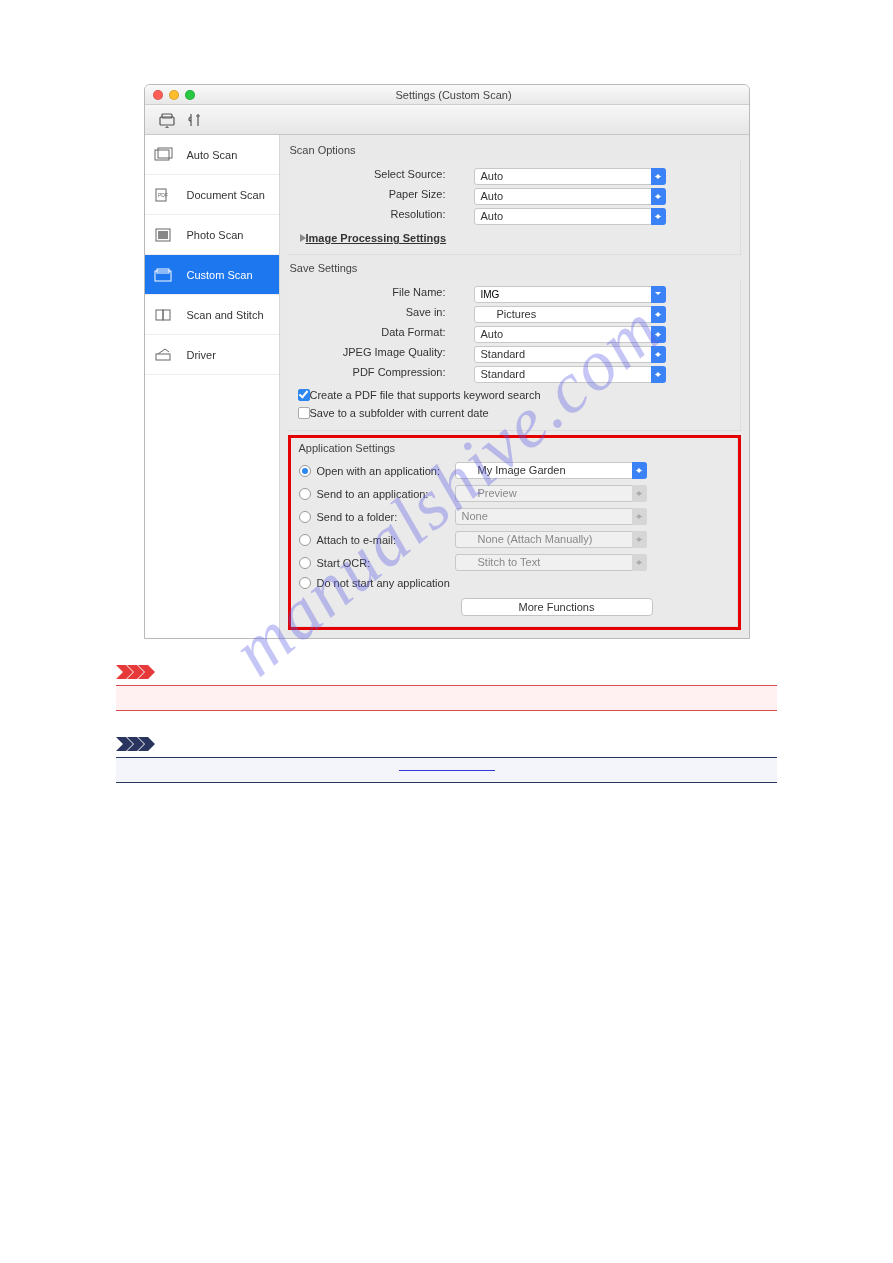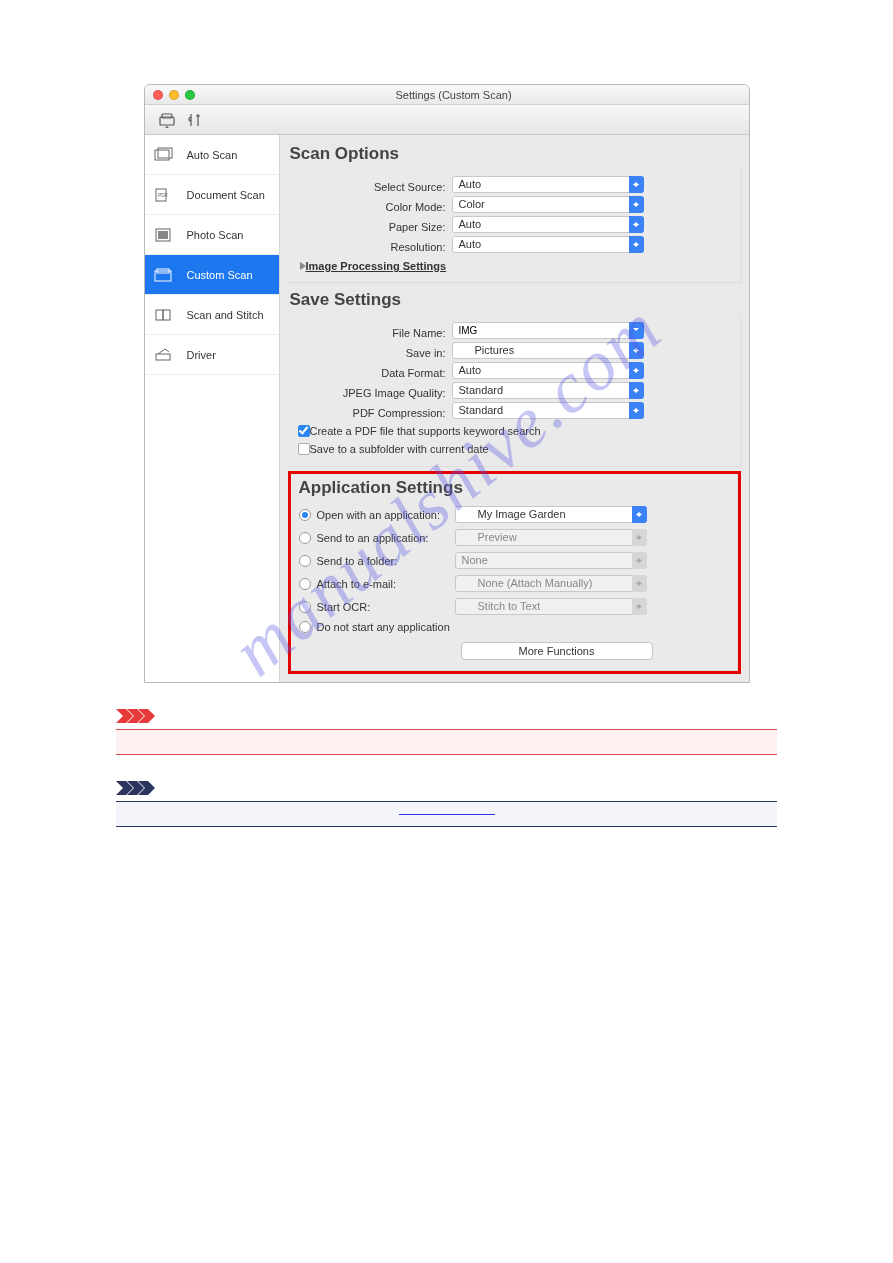--- a/index.html
+++ b/index.html
@@ -17,23 +17,23 @@
   .toolbar { height: 30px; background: linear-gradient(#f7f7f7, #e6e6e6); border-bottom: 1px solid #c8c8c8; display: flex; align-items: center; gap: 10px; padding-left: 14px; }
   .toolbar span svg { display: block; }
 
   .body { display: flex; background: #e9e9e9; }
   .sidebar { width: 135px; background: #fff; border-right: 1px solid #d6d6d6; }
   .sb-item { display: flex; align-items: center; gap: 12px; height: 40px; padding: 0 8px; border-bottom: 1px solid #eee; cursor: pointer; }
   .sb-item.active { background: #1d77ef; color: #fff; }
   .sb-icon { width: 22px; height: 18px; display: flex; align-items: center; justify-content: center; }
 
   .main { flex: 1; padding: 6px 8px 8px 8px; }
-  .section-title { font-size: 17px; font-weight: 700; color: #444; padding: 3px 0 5px 2px; }
+  .section-title { font-size: 11px; font-weight: 400; color: #444; padding: 3px 0 5px 2px; }
   .panel { background: #eaeaea; border-right: 1px solid #ddd; border-bottom: 1px solid #ddd; padding: 4px 6px 8px 6px; margin-bottom: 4px; }
-  .row { display: flex; align-items: flex-end; margin: 3px 0; }
+  .row { display: flex; align-items: flex-start; margin: 3px 0; gap: 22px; }
   .row .label { width: 158px; text-align: right; padding-right: 6px; font-size: 11px; color: #333; }
   .combo { position: relative; flex: 0 0 192px; }
   .combo-box { width: 100%; height: 17px; background: #fff; border: 1px solid #c8c8c8; border-radius: 3px; font-size: 11px; padding: 0 18px 0 6px; line-height: 15px; overflow: hidden; white-space: nowrap; }
   .combo .arrow { position: absolute; right: 0; top: 0; width: 15px; height: 17px; background: #3b82f6; border-radius: 0 3px 3px 0; }
   .combo .arrow::before { content: ""; position: absolute; left: 4px; top: 3px; border: 3px solid transparent; border-bottom-color: #fff; }
   .combo .arrow::after { content: ""; position: absolute; left: 4px; bottom: 3px; border: 3px solid transparent; border-top-color: #fff; }
   .combo.disabled .combo-box { background: #f0f0f0; color: #888; }
   .combo.disabled .arrow { background: #d6d6d6; }
   .combo.disabled .arrow::before { border-bottom-color: #aaa; }
   .combo.disabled .arrow::after { border-top-color: #aaa; }
@@ -175,27 +175,20 @@
         <div class="section-title">Scan Options</div>
         <div class="panel">
           <div class="row">
             <div class="label">Select Source:</div>
             <div class="combo">
                 <div class="combo-box">Auto</div>
                 <div class="arrow"></div>
               </div>
           </div>
           <div class="row">
-            <div class="label">Color Mode:</div>
-            <div class="combo">
-                <div class="combo-box">Color</div>
-                <div class="arrow"></div>
-              </div>
-          </div>
-          <div class="row">
             <div class="label">Paper Size:</div>
             <div class="combo">
                 <div class="combo-box">Auto</div>
                 <div class="arrow"></div>
               </div>
           </div>
           <div class="row">
             <div class="label">Resolution:</div>
             <div class="combo">
                 <div class="combo-box">Auto</div>

